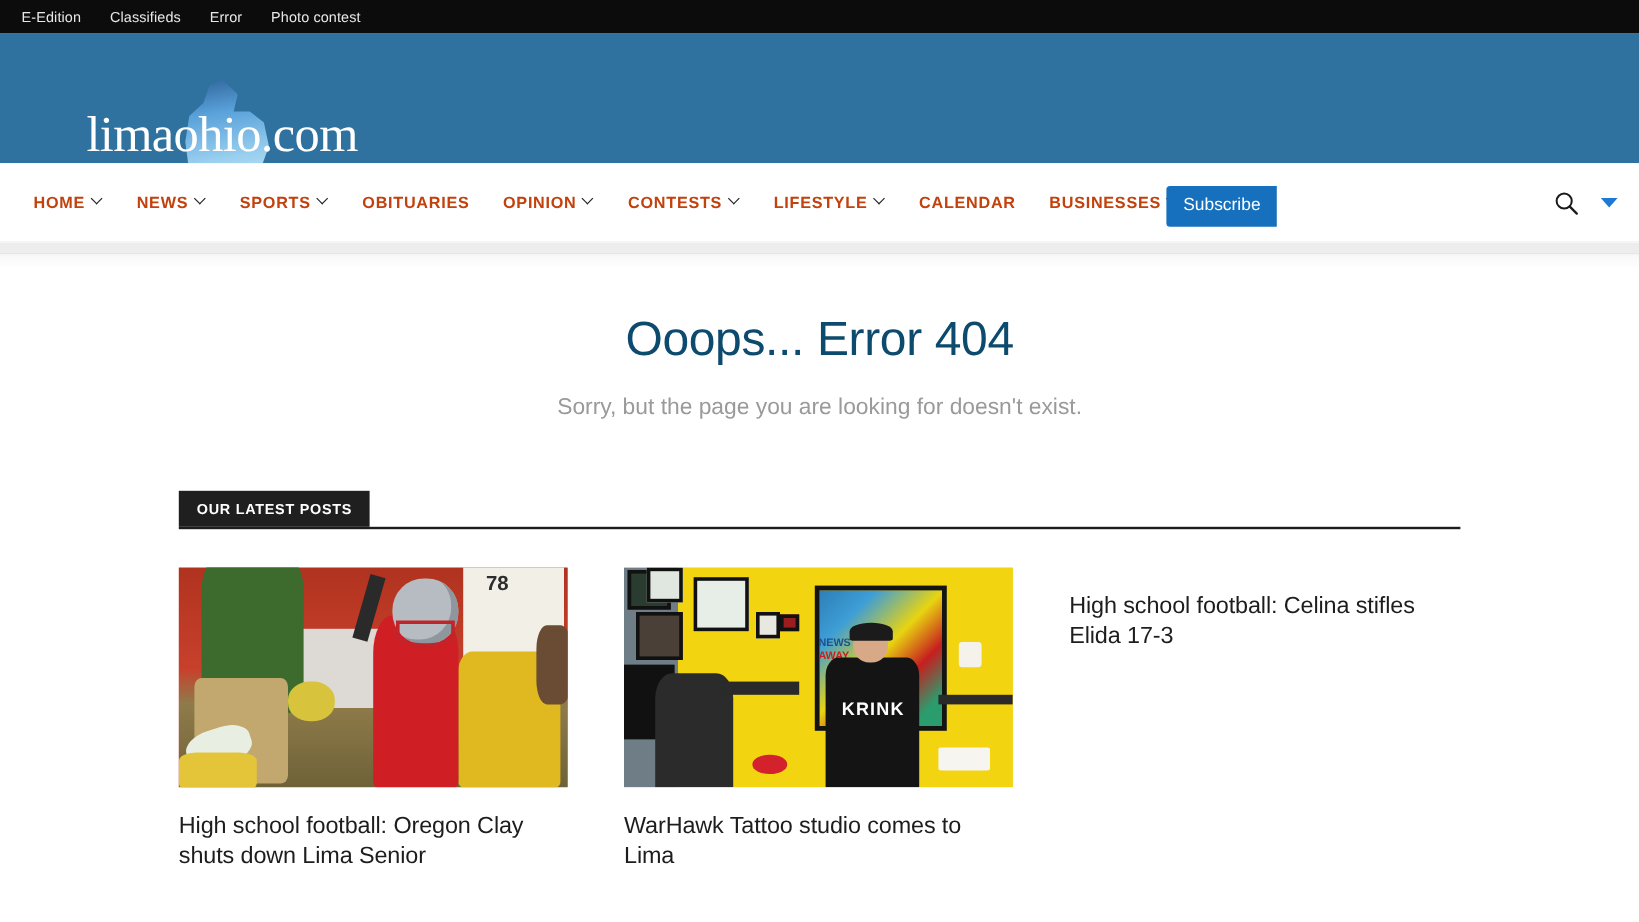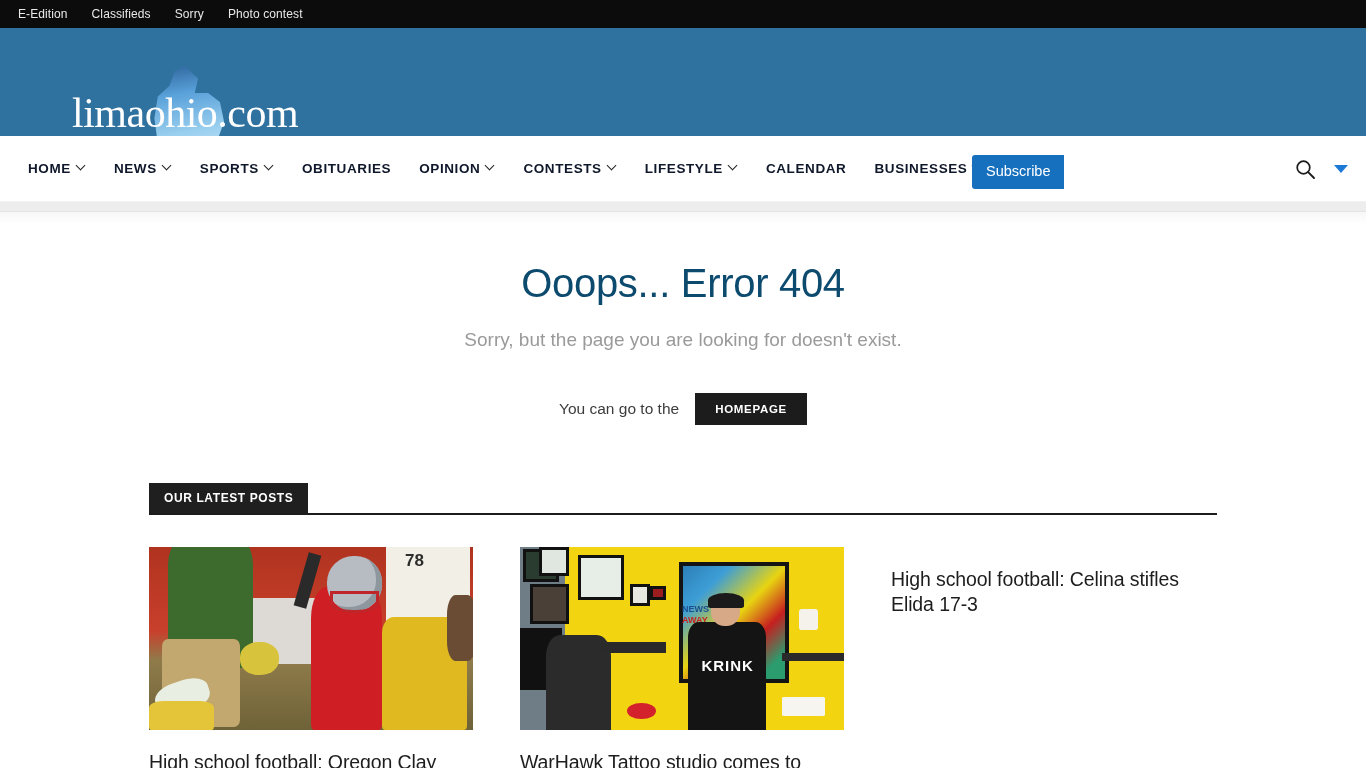--- a/index.html
+++ b/index.html
@@ -73,21 +73,21 @@
     position: relative;
     padding: 0 14px 0 28px;
     border-bottom: 1px solid #f2f2f2;
   }
   .navitems { display: flex; align-items: center; }
   .navitem {
     display: flex;
     align-items: center;
     font-size: 13.5px;
     font-weight: bold;
-    color: #0f172a;
+    color: #c2410c;
     letter-spacing: .6px;
     text-decoration: none;
     margin-right: 28px;
     white-space: nowrap;
     text-transform: uppercase;
   }
   .navitem .chev {
     margin-left: 6px;
     width: 9px; height: 9px;
     display: inline-block;
@@ -301,21 +301,21 @@
   .ph3 .greenstripe { position:absolute; left:50%; top:17%; width:7%; height:14%; background:#1d7a46; border-radius:40%; }
   .ph3 .whitemask { position:absolute; left:49%; top:31%; width:18%; height:12%; border:2.6px solid #3a3a3a; border-radius:0 0 50% 50%; }
   .ph3 .bulldogs { position:absolute; left:52%; top:84%; color:#1d7a46; font-size:8px; font-weight:bold; letter-spacing:.5px; font-family:"Liberation Sans",sans-serif; }
 </style>
 </head>
 <body>
 
 <div class="topbar">
   <a href="#" class="topbar-link">E-Edition</a>
   <a href="#" class="topbar-link">Classifieds</a>
-  <a href="#" class="topbar-link">Sorry</a>
+  <a href="#" class="topbar-link">Error</a>
   <a href="#" class="topbar-link">Photo contest</a>
 </div>
 
 <div class="masthead">
   <a href="#" class="logo-wrap">
     <span class="ohio-shape"></span>
     <span class="logo-text">limaohio.com</span>
   </a>
 </div>
 
@@ -381,24 +381,20 @@
 <div class="nav-cta">
   <a href="#" class="btn-blue left">Subscribe</a>
 </div>
 
 <div class="divider-band"></div>
 <div class="divider-fade"></div>
 
 <div class="error-block">
   <h1 class="error-title">Ooops... Error 404</h1>
   <p class="error-sub">Sorry, but the page you are looking for doesn't exist.</p>
-  <div class="goto-row">
-    <span class="goto-label">You can go to the</span>
-    <a href="#" class="btn-homepage">HOMEPAGE</a>
-  </div>
 </div>
 
 <div class="latest-wrap">
 
   <div class="section-head">
     <span class="section-tab">OUR LATEST POSTS</span>
   </div>
 
   <div class="cards">
 

